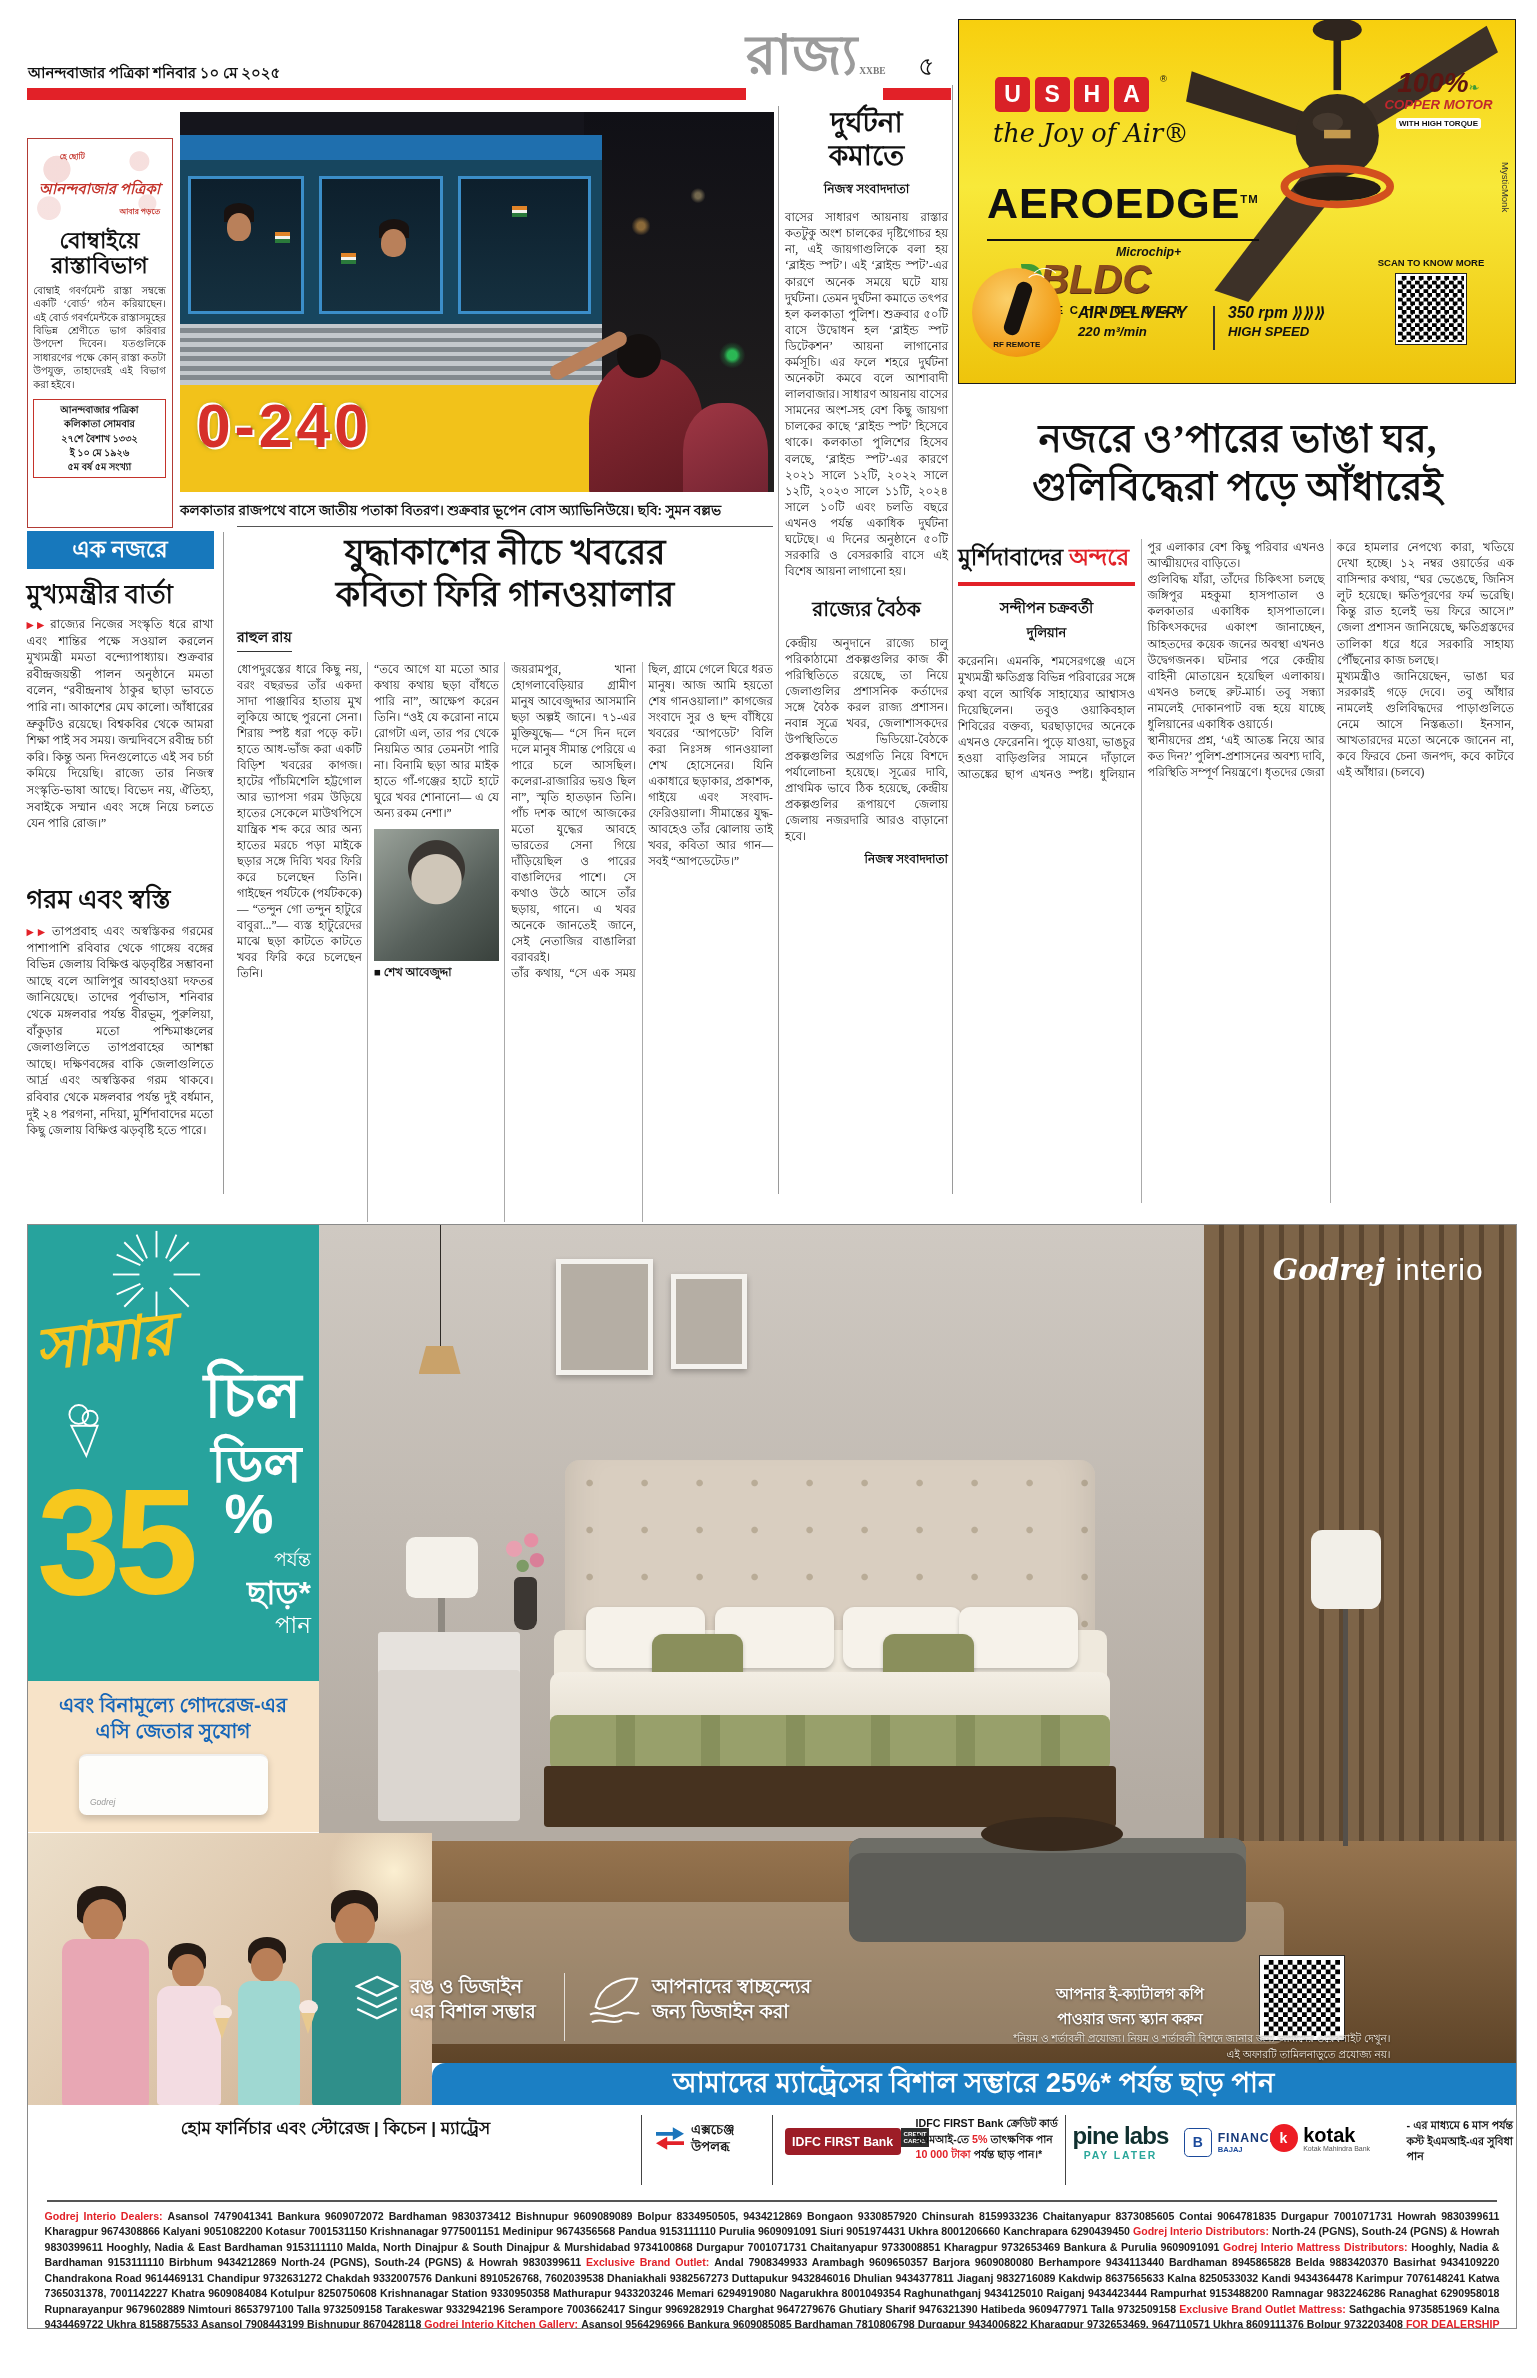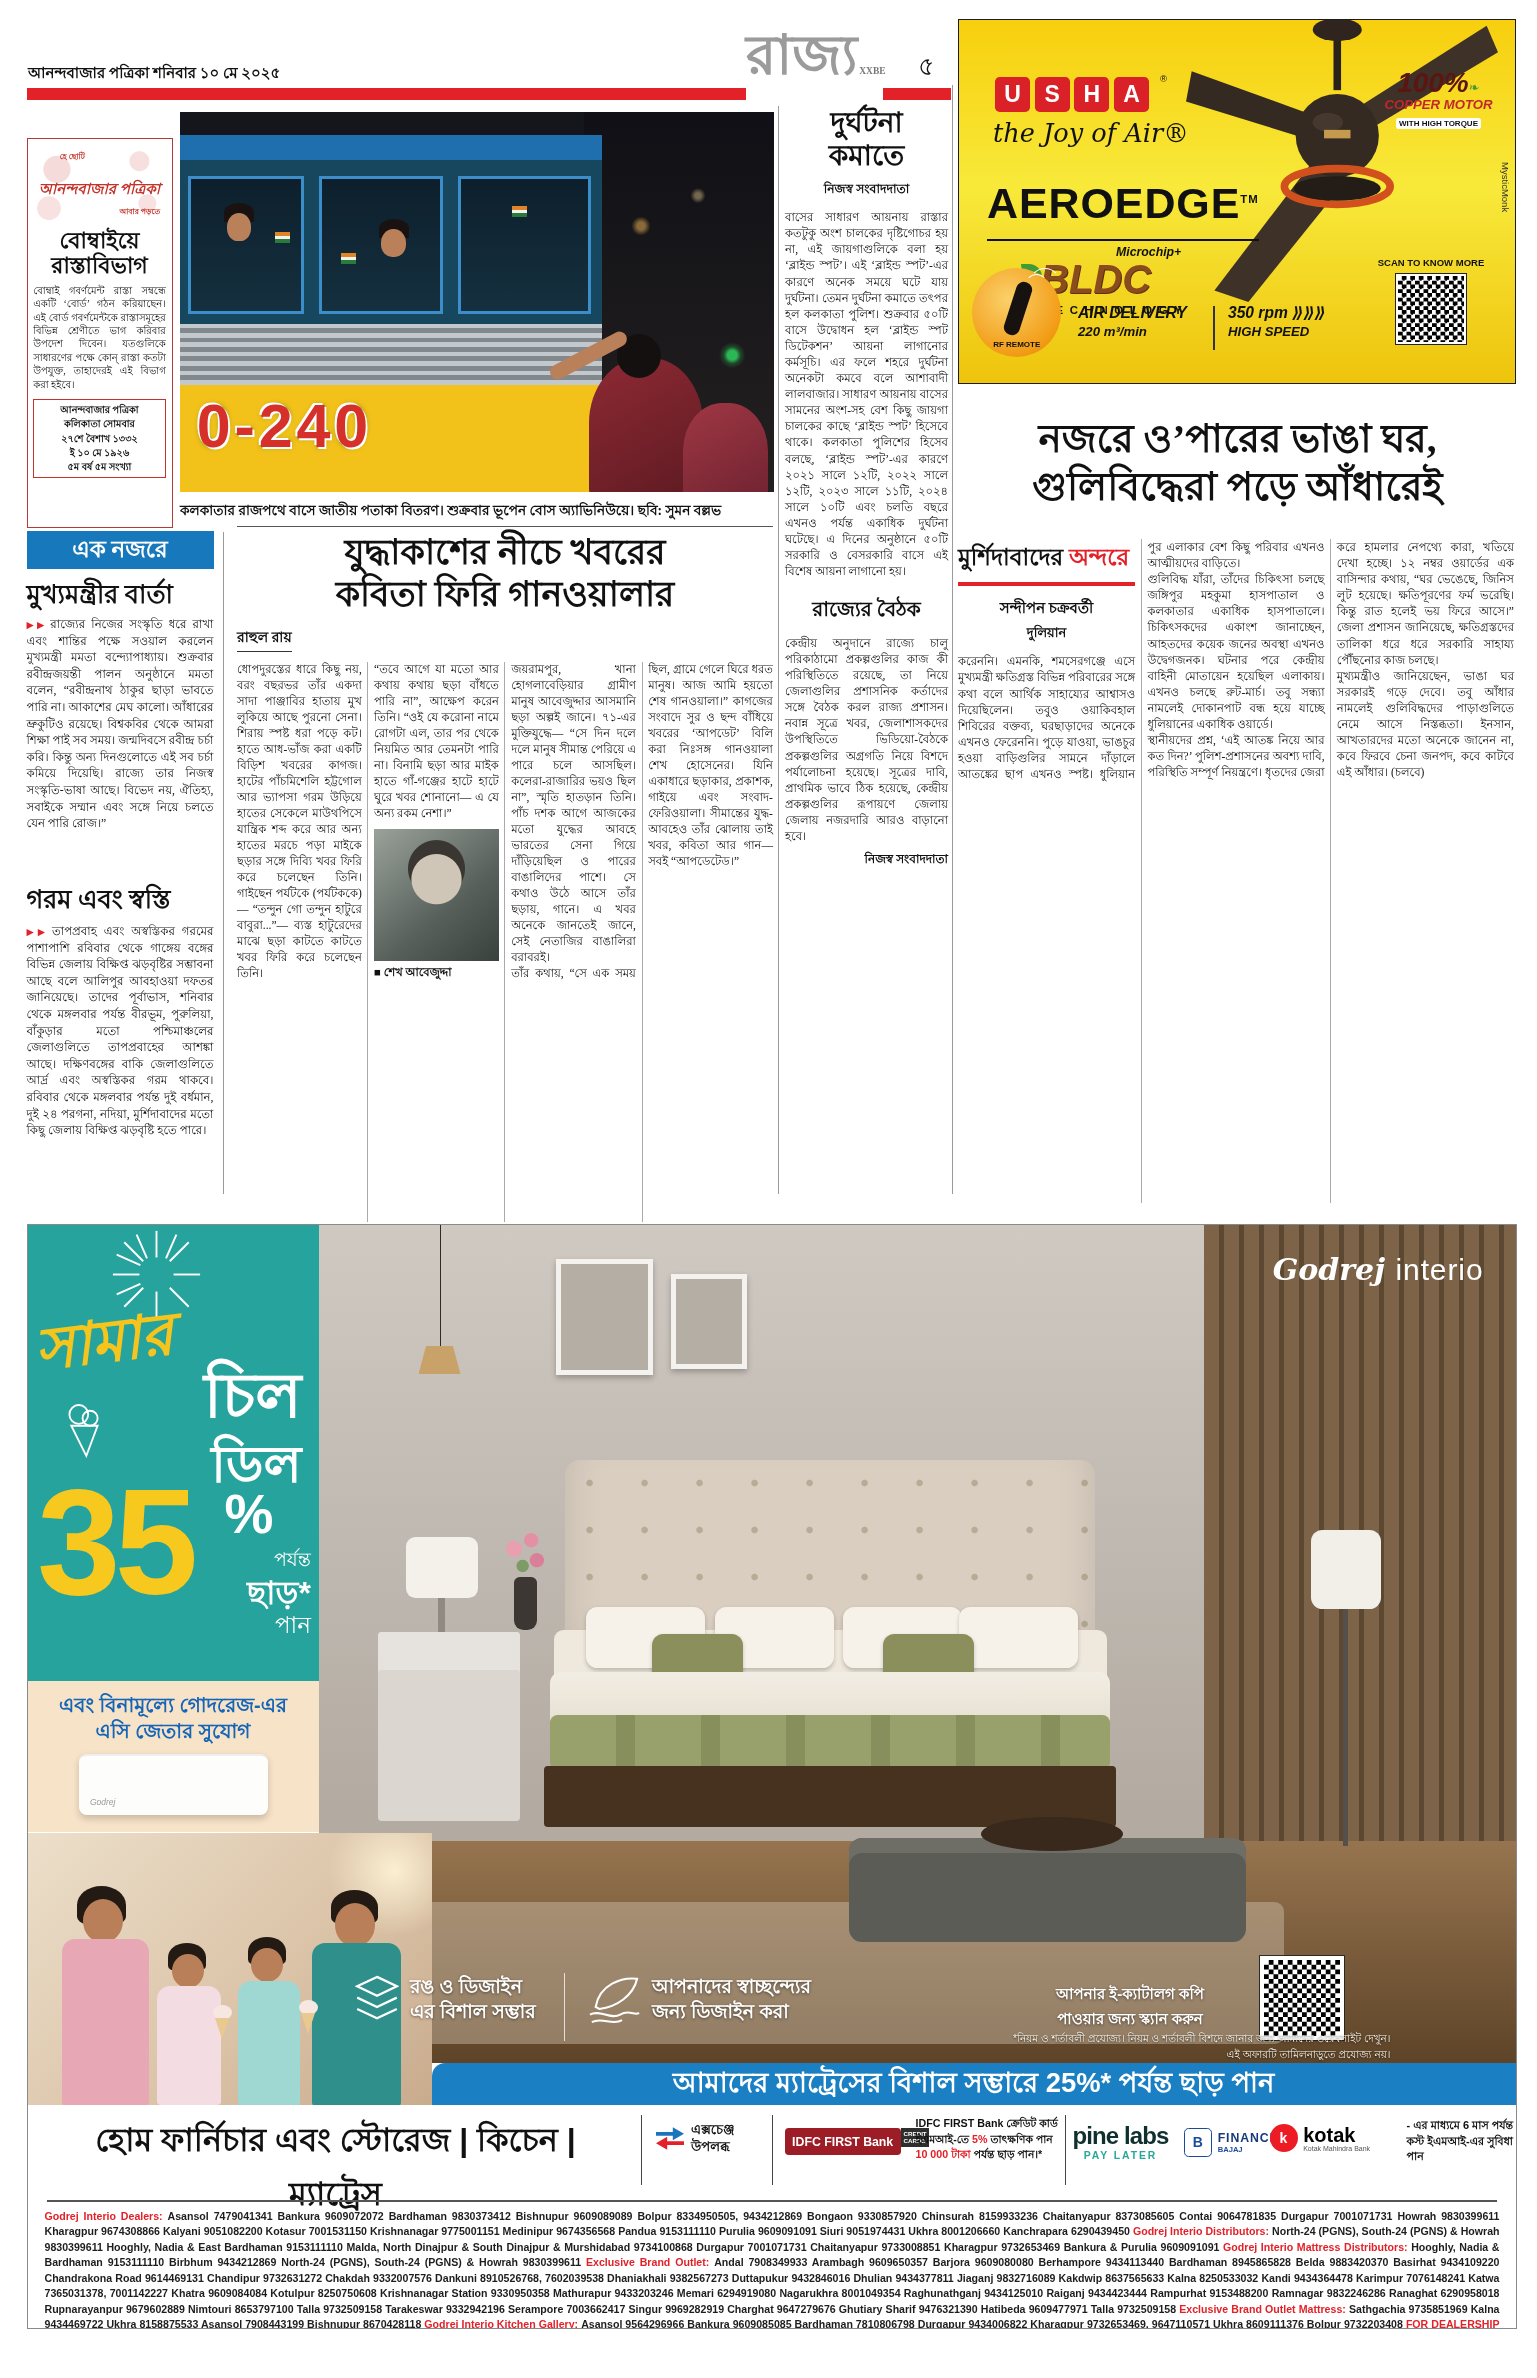--- a/index.html
+++ b/index.html
@@ -214,21 +214,21 @@
   .g-ecat{position:absolute;left:984px;top:757px;width:237px;color:#fff;font-size:15px;font-weight:bold;text-align:center;
       text-shadow:0 0.9px 2.8px rgba(0,0,0,.5);}
   .g-qr{position:absolute;left:1232px;top:731px;width:76px;height:76px;background:#fff;border:4.7px solid #fff;
       background-image:repeating-conic-gradient(#000 0 25%,#fff 0 50%);background-size:9.5px 9.5px;box-shadow:0 0 0 0.9px #222;}
   .g-terms{position:absolute;left:795px;top:806px;width:568px;text-align:right;font-size:10.4px;color:#f6f2ea;
       line-height:1.5;text-shadow:0 0.9px 1.9px rgba(0,0,0,.6);}
   .g-strip{position:absolute;left:404px;top:838px;width:1084px;height:43px;background:#1b7fc4;color:#fff;
       display:flex;align-items:center;justify-content:center;font-size:27.4px;font-weight:bold;border-radius:13.2px 0 0 0;}
   .g-foot{position:absolute;left:0;top:880px;width:1488px;height:91px;background:#fff;}
   .g-cat{position:absolute;left:57px;top:9.5px;width:502px;text-align:center;}
-  .g-cat .l1{font-size:32px;font-weight:bold;}
+  .g-cat .l1{font-size:17px;font-weight:bold;}
   .g-cat .l2{font-size:24px;margin-top:5.7px;}
   .g-vd{position:absolute;top:9.5px;width:0.9px;height:70px;background:#444;}
   .g-exch{position:absolute;left:628px;top:17px;display:flex;gap:7.6px;align-items:center;font-size:13.2px;font-weight:bold;line-height:1.25;}
   .g-idfc{position:absolute;left:757px;top:23px;}
   .idfc-box{background:#9d1d27;color:#fff;font-size:12.3px;font-weight:bold;padding:6.6px 7.6px;border-radius:3.8px;display:inline-block;}
   .idfc-tag{background:#2e2e2e;color:#fff;font-size:6.2px;font-weight:bold;padding:1.9px 2.8px;display:inline-block;vertical-align:top;line-height:1.2;}
   .g-ioffer{position:absolute;left:888px;top:11.4px;width:144px;font-size:10.7px;font-weight:bold;line-height:1.45;}
   .g-ioffer .red{color:#e22128;}
   .g-pine{position:absolute;left:1045px;top:17px;text-align:center;}
   .g-pine .p1{font-size:24px;font-weight:bold;color:#10302f;letter-spacing:-0.9px;}

